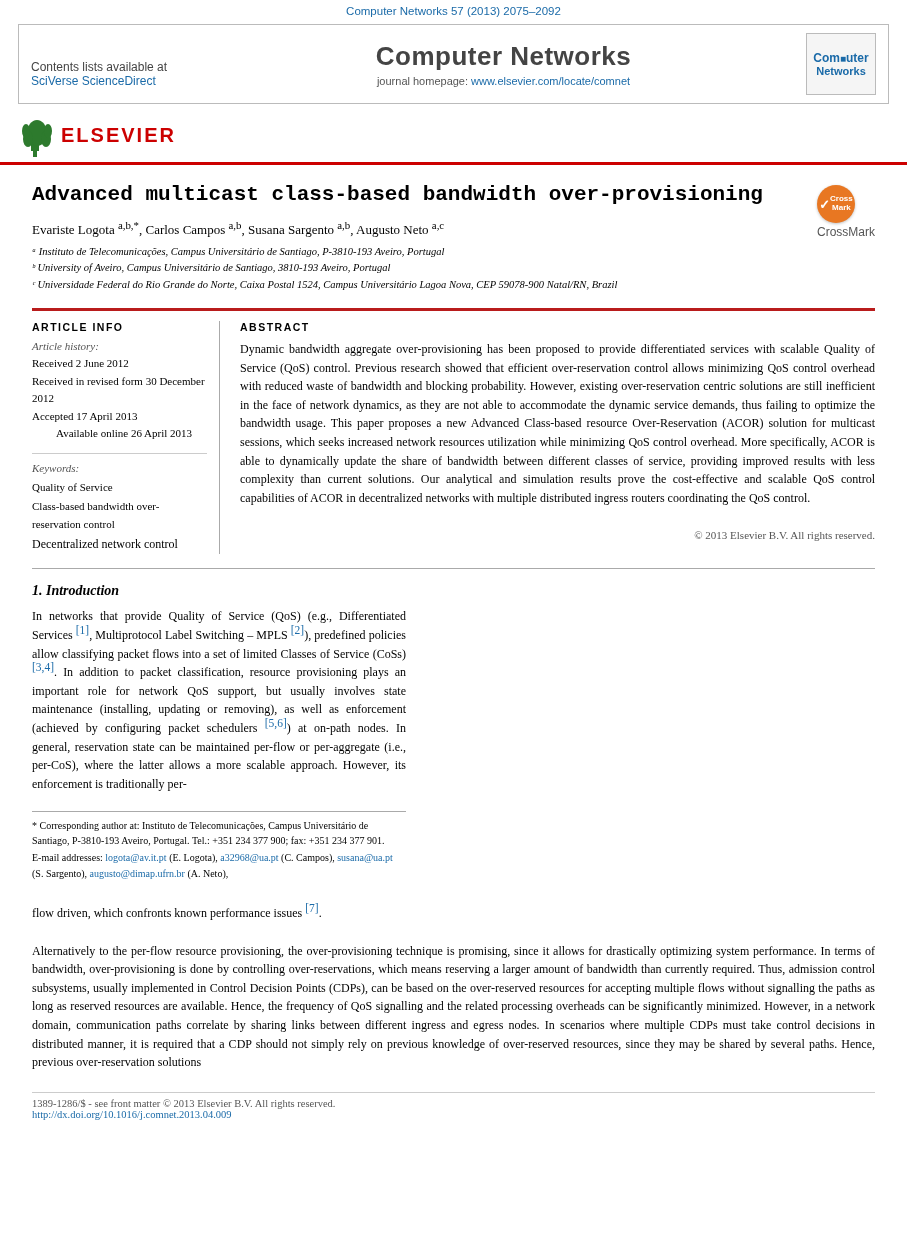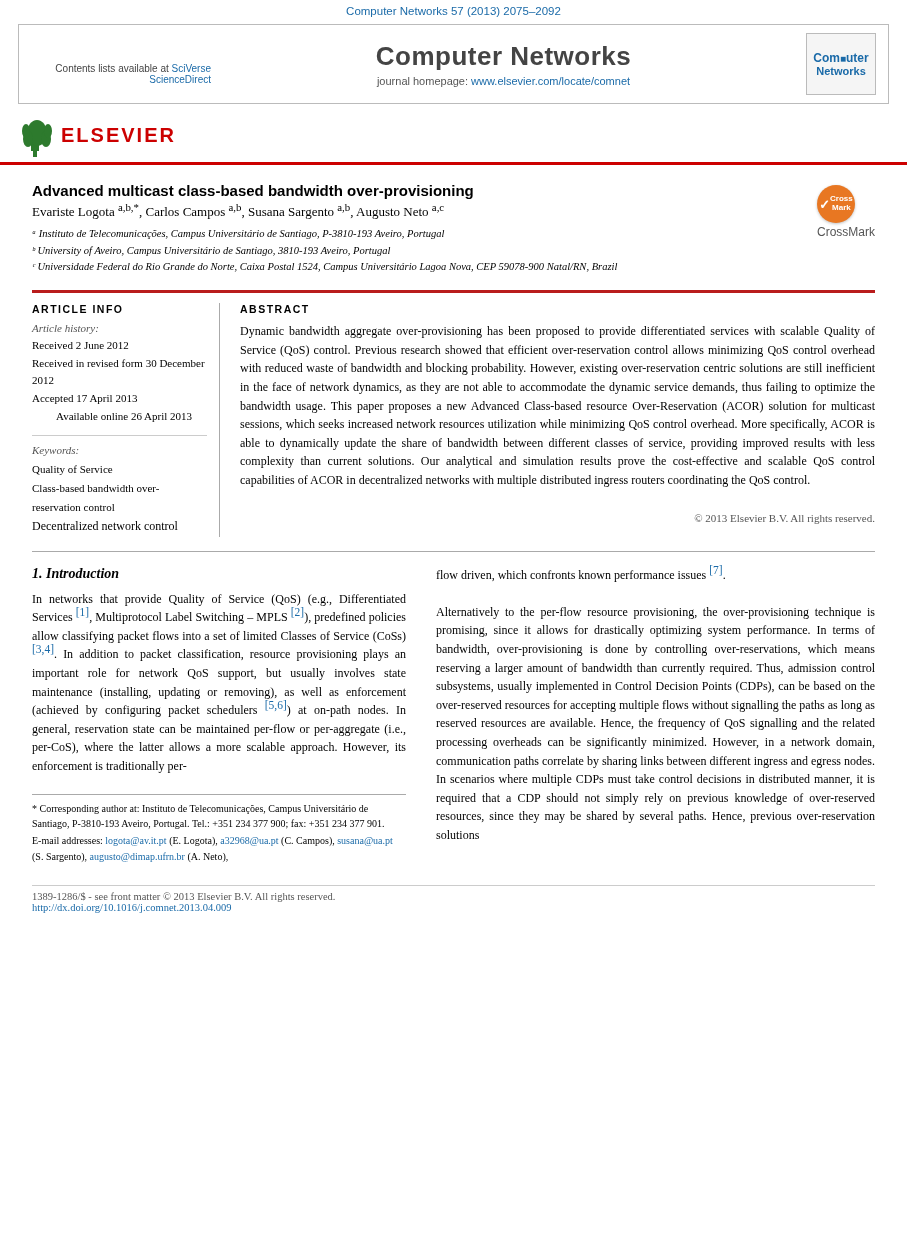--- a/index.html
+++ b/index.html
@@ -20,21 +20,21 @@
     }
   </style>
 </head>
 <body>
 
 <div style="text-align:center; padding: 5px 0 3px; font-size: 11.5px; color: #1a6aa8; font-family: Arial, sans-serif;">
   <span>Computer Networks 57 (2013) 2075–2092</span>
 </div>
 
 <div style="border: 1px solid #bbb; margin: 4px 18px 0; display: flex; align-items: center; padding: 8px 12px; background: #fff;">
-  <div style="width:180px; font-size:10px; color:#444; font-family: Arial, sans-serif; flex-shrink:0; text-align:right;margin-top:20px;">
+  <div style="width:180px; font-size:12px; color:#444; font-family: Arial, sans-serif; flex-shrink:0; text-align:left;margin-top:20px;">
     <span>Contents lists available at</span>
     <a href="#" style="color:#1a6aa8; text-decoration:none;">SciVerse ScienceDirect</a>
   </div>
   <div style="flex:1; text-align:center;">
     <div style="font-size:26px; font-weight:bold; color:#444; font-family: Arial, sans-serif; letter-spacing:0.5px;">Computer Networks</div>
     <div style="font-size:11px; color:#555; margin-top:3px; font-family: Arial, sans-serif;">
       <span>journal homepage:</span>
       <a href="#" style="color:#1a6aa8; text-decoration:none;">www.elsevier.com/locate/comnet</a>
     </div>
   </div>
@@ -65,21 +65,21 @@
 
 <div style="padding: 16px 32px 10px;">
 
   <div style="float:right; margin-left:12px; margin-top:4px;">
     <div style="width:38px;height:38px;border-radius:50%;background:#e87722;display:flex;align-items:center;justify-content:center;color:#fff;font-size:13px;font-weight:bold;font-family:Arial,sans-serif; box-shadow:0 1px 3px rgba(0,0,0,0.25);">
       ✓<span style="font-size:8px; display:block; margin-top:-2px; text-align:center; color:#fff; font-family:Arial,sans-serif;">Cross<br>Mark</span>
     </div>
     <div style="font-size:12px; font-family:Liberation Sans, sans-serif; color:#555; text-align:center; margin-top:2px;">CrossMark</div>
   </div>
 
-  <div style="font-size:15px; font-weight:bold; color:#000; line-height:1.3; font-family: Liberation Sans, sans-serif;">Advanced multicast class-based bandwidth over-provisioning</div>
+  <div style="font-size:21px; font-weight:bold; color:#000; line-height:1.3; margin-bottom:10px; font-family: Liberation Mono, monospace;">Advanced multicast class-based bandwidth over-provisioning</div>
 
   <div style="font-size:13px; margin-bottom:6px; color:#000;">
     <span>Evariste Logota <sup>a,b,*</sup>, Carlos Campos <sup>a,b</sup>, Susana Sargento <sup>a,b</sup>, Augusto Neto <sup>a,c</sup></span>
   </div>
 
   <div style="font-size:10.5px; color:#000; margin-bottom:14px; line-height:1.6; font-style:italic;">
     <div>ᵃ Instituto de Telecomunicações, Campus Universitário de Santiago, P-3810-193 Aveiro, Portugal</div>
     <div>ᵇ University of Aveiro, Campus Universitário de Santiago, 3810-193 Aveiro, Portugal</div>
     <div>ᶜ Universidade Federal do Rio Grande do Norte, Caixa Postal 1524, Campus Universitário Lagoa Nova, CEP 59078-900 Natal/RN, Brazil</div>
   </div>
@@ -109,21 +109,21 @@
       <div style="font-size:10.5px; font-family:Arial,sans-serif; letter-spacing:1.5px; text-transform:uppercase; font-weight:bold; margin-bottom:7px; color:#000;">
         <span>Abstract</span>
       </div>
       <div style="font-size:12px; line-height:1.55; color:#000; text-align:justify;">Dynamic bandwidth aggregate over-provisioning has been proposed to provide differentiated services with scalable Quality of Service (QoS) control. Previous research showed that efficient over-reservation control allows minimizing QoS control overhead with reduced waste of bandwidth and blocking probability. However, existing over-reservation centric solutions are still inefficient in the face of network dynamics, as they are not able to accommodate the dynamic service demands, thus failing to optimize the bandwidth usage. This paper proposes a new Advanced Class-based resource Over-Reservation (ACOR) solution for multicast sessions, which seeks increased network resources utilization while minimizing QoS control overhead. More specifically, ACOR is able to dynamically update the share of bandwidth between different classes of service, providing improved results with less complexity than current solutions. Our analytical and simulation results prove the cost-effective and scalable QoS control capabilities of ACOR in decentralized networks with multiple distributed ingress routers coordinating the QoS control.</div>
       <div style="font-size:11px; color:#555; text-align:right; margin-top:22px;">© 2013 Elsevier B.V. All rights reserved.</div>
     </div>
   </div>
 
   <hr style="border:none; border-top:1px solid #aaa; margin:14px 0;">
 
-  <div style="display:flex; gap:30px;">
+  <div style="display:flex; gap:22px;flex-direction:column;">
 
     <div style="width:374px; flex-shrink:0;">
       <div style="font-size:14px; font-weight:bold; font-style:italic; color:#000; margin-bottom:8px;">
         <span>1. Introduction</span>
       </div>
       <div style="font-size:12px; line-height:1.55; color:#000; text-align:justify;">
         In networks that provide Quality of Service (QoS) (e.g., Differentiated Services <span class="inline-ref">[1]</span>, Multiprotocol Label Switching – MPLS <span class="inline-ref">[2]</span>), predefined policies allow classifying packet flows into a set of limited Classes of Service (CoSs) <span class="inline-ref">[3,4]</span>. In addition to packet classification, resource provisioning plays an important role for network QoS support, but usually involves state maintenance (installing, updating or removing), as well as enforcement (achieved by configuring packet schedulers <span class="inline-ref">[5,6]</span>) at on-path nodes. In general, reservation state can be maintained per-flow or per-aggregate (i.e., per-CoS), where the latter allows a more scalable approach. However, its enforcement is traditionally per-
       </div>
 
       <div style="border-top:1px solid #aaa; margin-top:18px; padding-top:6px;">

